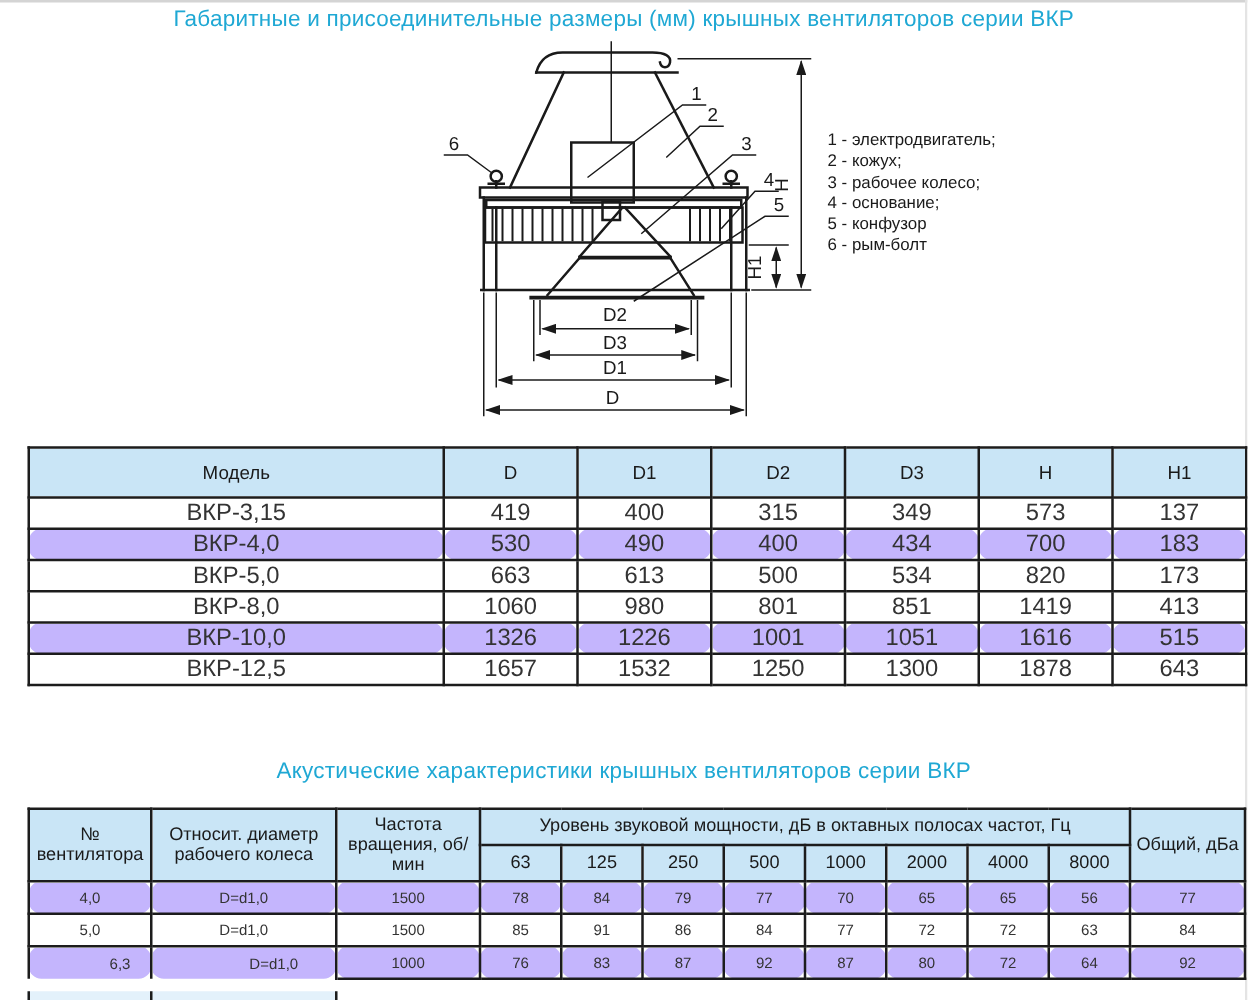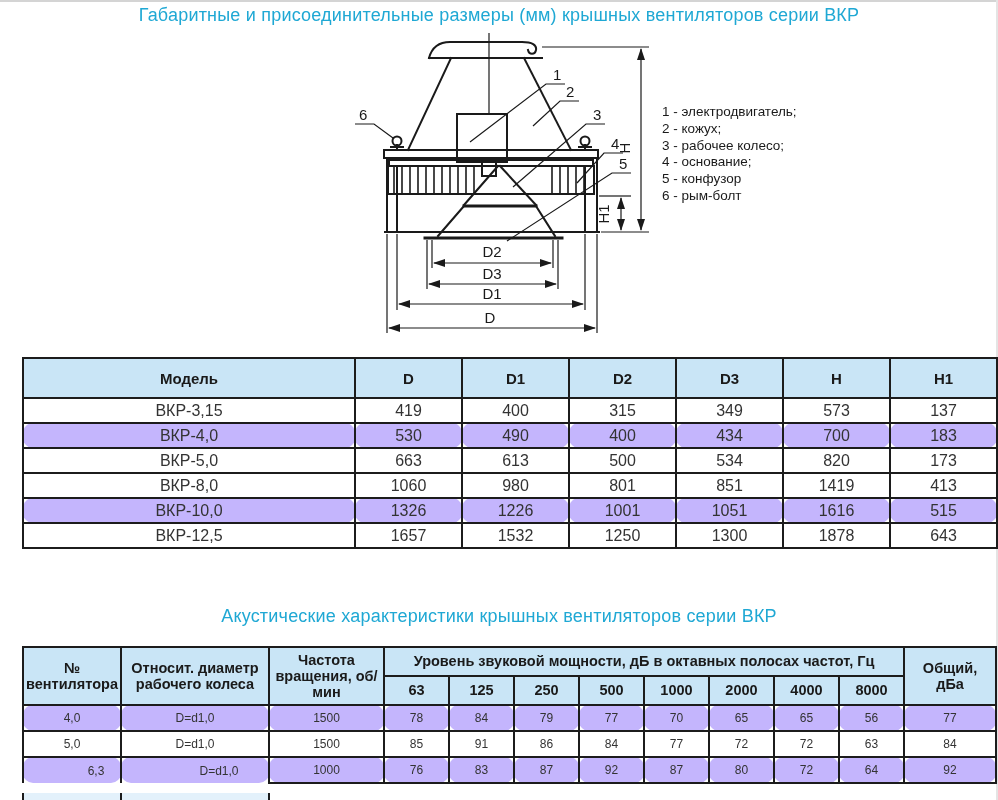--- a/index.html
+++ b/index.html
@@ -21,26 +21,26 @@
   svg.diagram { position:absolute; left:340px; top:28px; width:660px; height:322px; }
   .s { stroke:#1a1a1a; stroke-width:2; fill:none; stroke-linecap:square; }
   .s3 { stroke-width:3; }
   .t { stroke:#1a1a1a; stroke-width:1.2; fill:none; }
   .lbl { font-family:"Liberation Sans", sans-serif; font-size:15px; fill:#1a1a1a; }
 
   .legend { position:absolute; left:652px; top:104px; font-size:13.5px; line-height:16.8px; color:#1a1a1a;margin-left:10px; }
 
   table { position:absolute; border-collapse:collapse; table-layout:fixed; background:#fff; }
   th, td { border:2px solid #1c1c1c; text-align:center; vertical-align:middle; overflow:hidden; }
-  th { background:#c9e5f6; color:#1a1a1a; font-weight:bold; }
+  th { background:#c9e5f6; color:#1a1a1a; font-weight:normal; }
   tr.alt td { background:#c4b5fd;border-radius:10px; }
 
   .dim-table { left:22px; top:357px; width:974px; }
   .dim-table th { height:40px; font-size:15px; }
-  .dim-table td { height:25px; font-size:16px; color:#333; }
+  .dim-table td { height:25px; font-size:19px; color:#333; }
 
   .ac-table { left:22px; top:646px; width:974px; }
   .ac-table th { font-size:14.5px; line-height:1.12; padding:1px 2px; }
   .ac-table tr.hr1 th { height:29px; }
   .ac-table tr.hr2 th { height:29px; }
   .ac-table td { height:26px; font-size:12px; color:#333; }
   .ac-table tr.cut td.nb { border-bottom:none;padding-left:48px; }
 
   .cut-strip {
     position:absolute; left:22px; top:793px; width:248px; height:7px;

